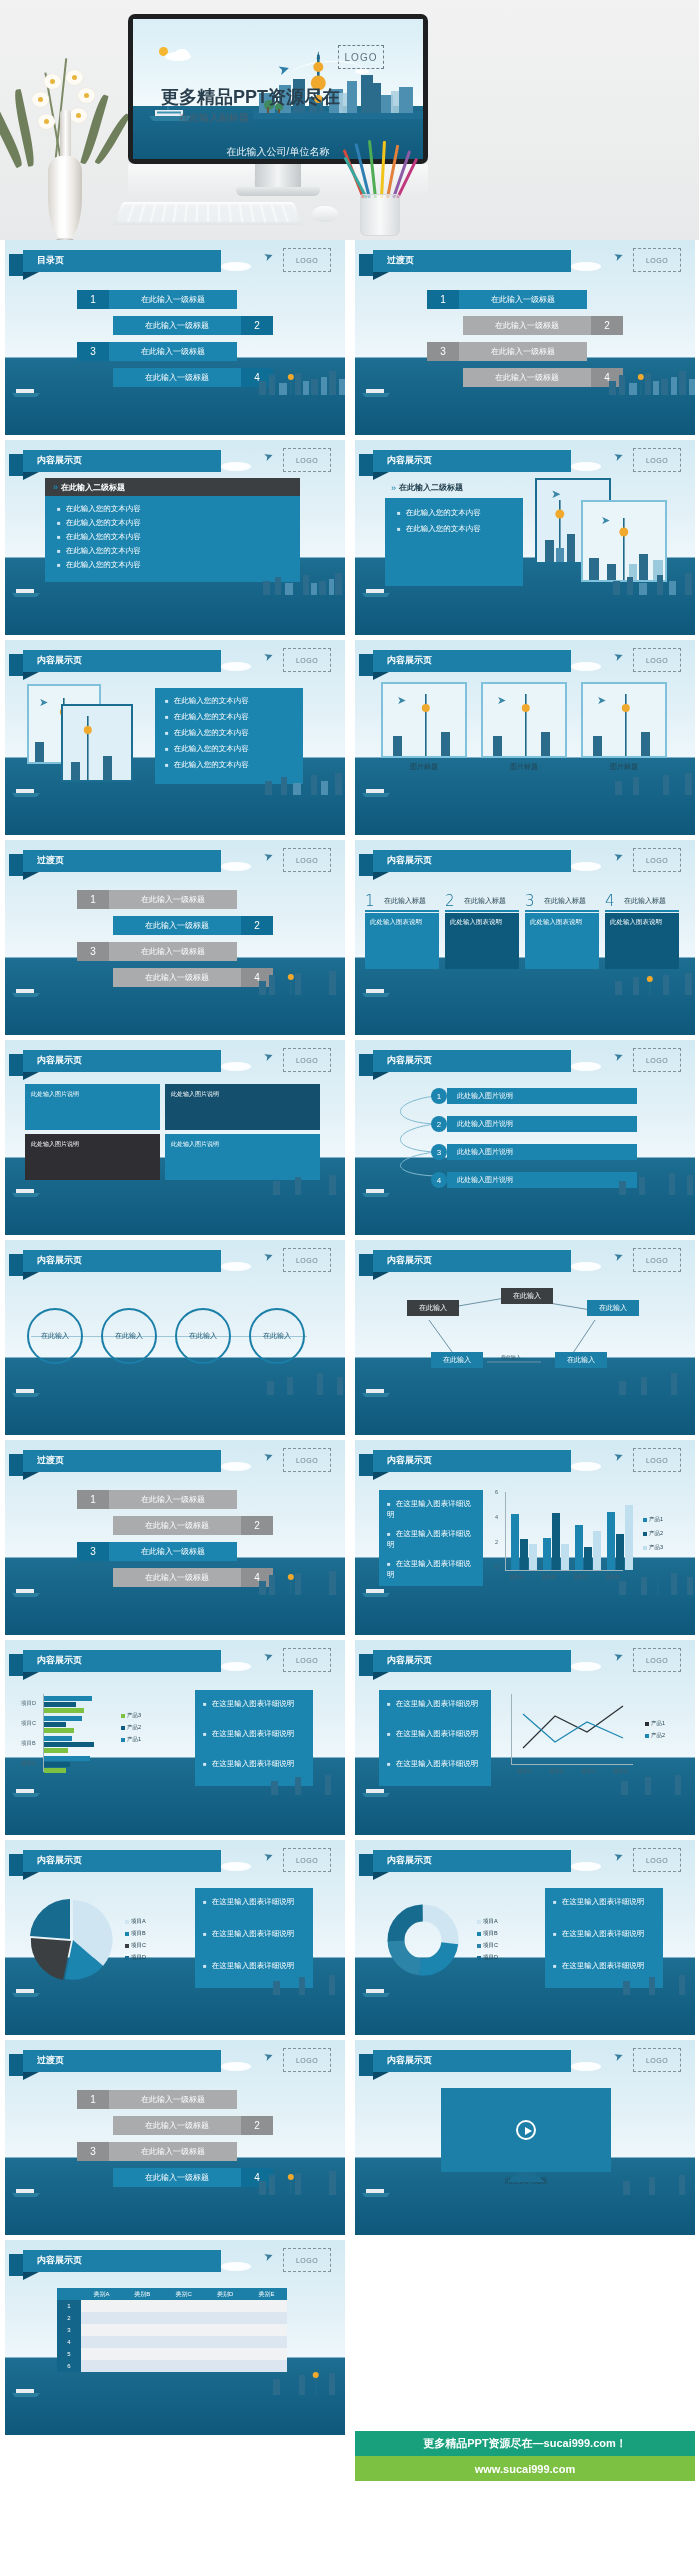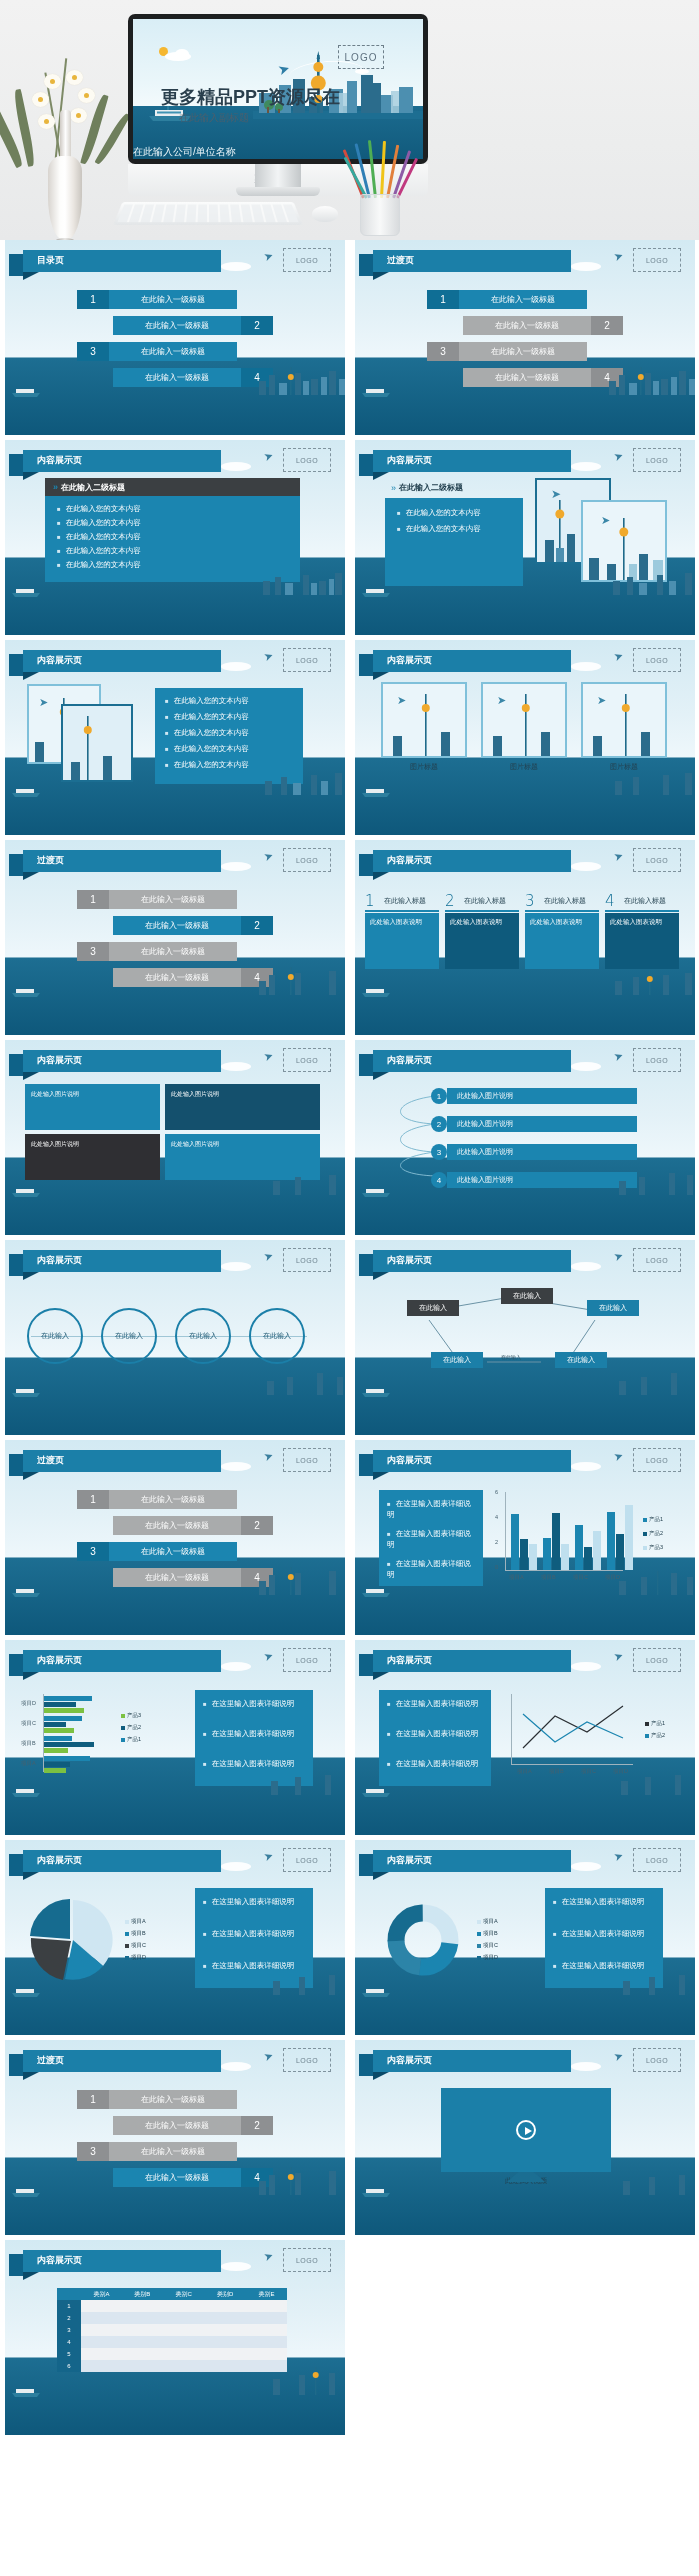--- a/index.html
+++ b/index.html
@@ -51,21 +51,21 @@
             border:1px solid #d6dadd; border-radius:3px 3px 6px 6px; }
   .pencil { position:absolute; width:3px; border-radius:1px; transform-origin:bottom center; }
 
   
   .sky-cloud { position:absolute; background:#fff; border-radius:50%; }
   .sun { position:absolute; width:9px; height:9px; background:#f5b731; border-radius:50%; }
   .logo-box { position:absolute; border:1px dashed #6d7f8a; color:#5f7280;
               display:flex; align-items:center; justify-content:center; letter-spacing:1px; }
   .title-cn { position:absolute; font-weight:bold; color:#2a3f4d; }
   .sub-cn { position:absolute; color:#4b5f6d; }
-  .comp-cn { position:absolute; color:#eaf5f9; text-align:left; }
+  .comp-cn { position:absolute; color:#eaf5f9; text-align:center; }
   .plane { position:absolute; color:#2f7ea6; }
   .trail { position:absolute; border-top:1.5px solid rgba(255,255,255,.85); border-radius:50%; }
   .skyline { position:absolute; bottom:0; left:0; right:0; }
 
   
   .grid { position:absolute; left:0; top:240px; width:700px; }
   .row { display:flex; gap:10px; padding:0 5px; margin-bottom:5px; }
   .slide { position:relative; width:340px; height:195px; overflow:hidden;
            background:linear-gradient(180deg,#d6ecf4 0%,#e4f2f8 40%,#eef7fb 62%,#1c6d91 62.5%,#0f5removed 100%);
            background:linear-gradient(180deg,#d3eaf3 0%,#e3f1f7 38%,#eef7fb 60%,#1d6e92 60.5%,#0e587b 100%); }
@@ -1350,14 +1350,16 @@
         <path d="M1 7 h28 l-3 4 H4 z" fill="#2d7f9f"></path>
           <rect x="5" y="3" width="18" height="4" fill="#e8eef1"></rect>
         </svg>
     </div>
 
     <div style="width:340px;height:195px;background:#fff"></div>
   </div>
 </div>
 
 <div class="footer">
+  <div class="f-green">更多精品PPT资源尽在—sucai999.com！</div>
+  <div class="f-lime">www.sucai999.com</div>
 </div>
 
 
 </body></html>

